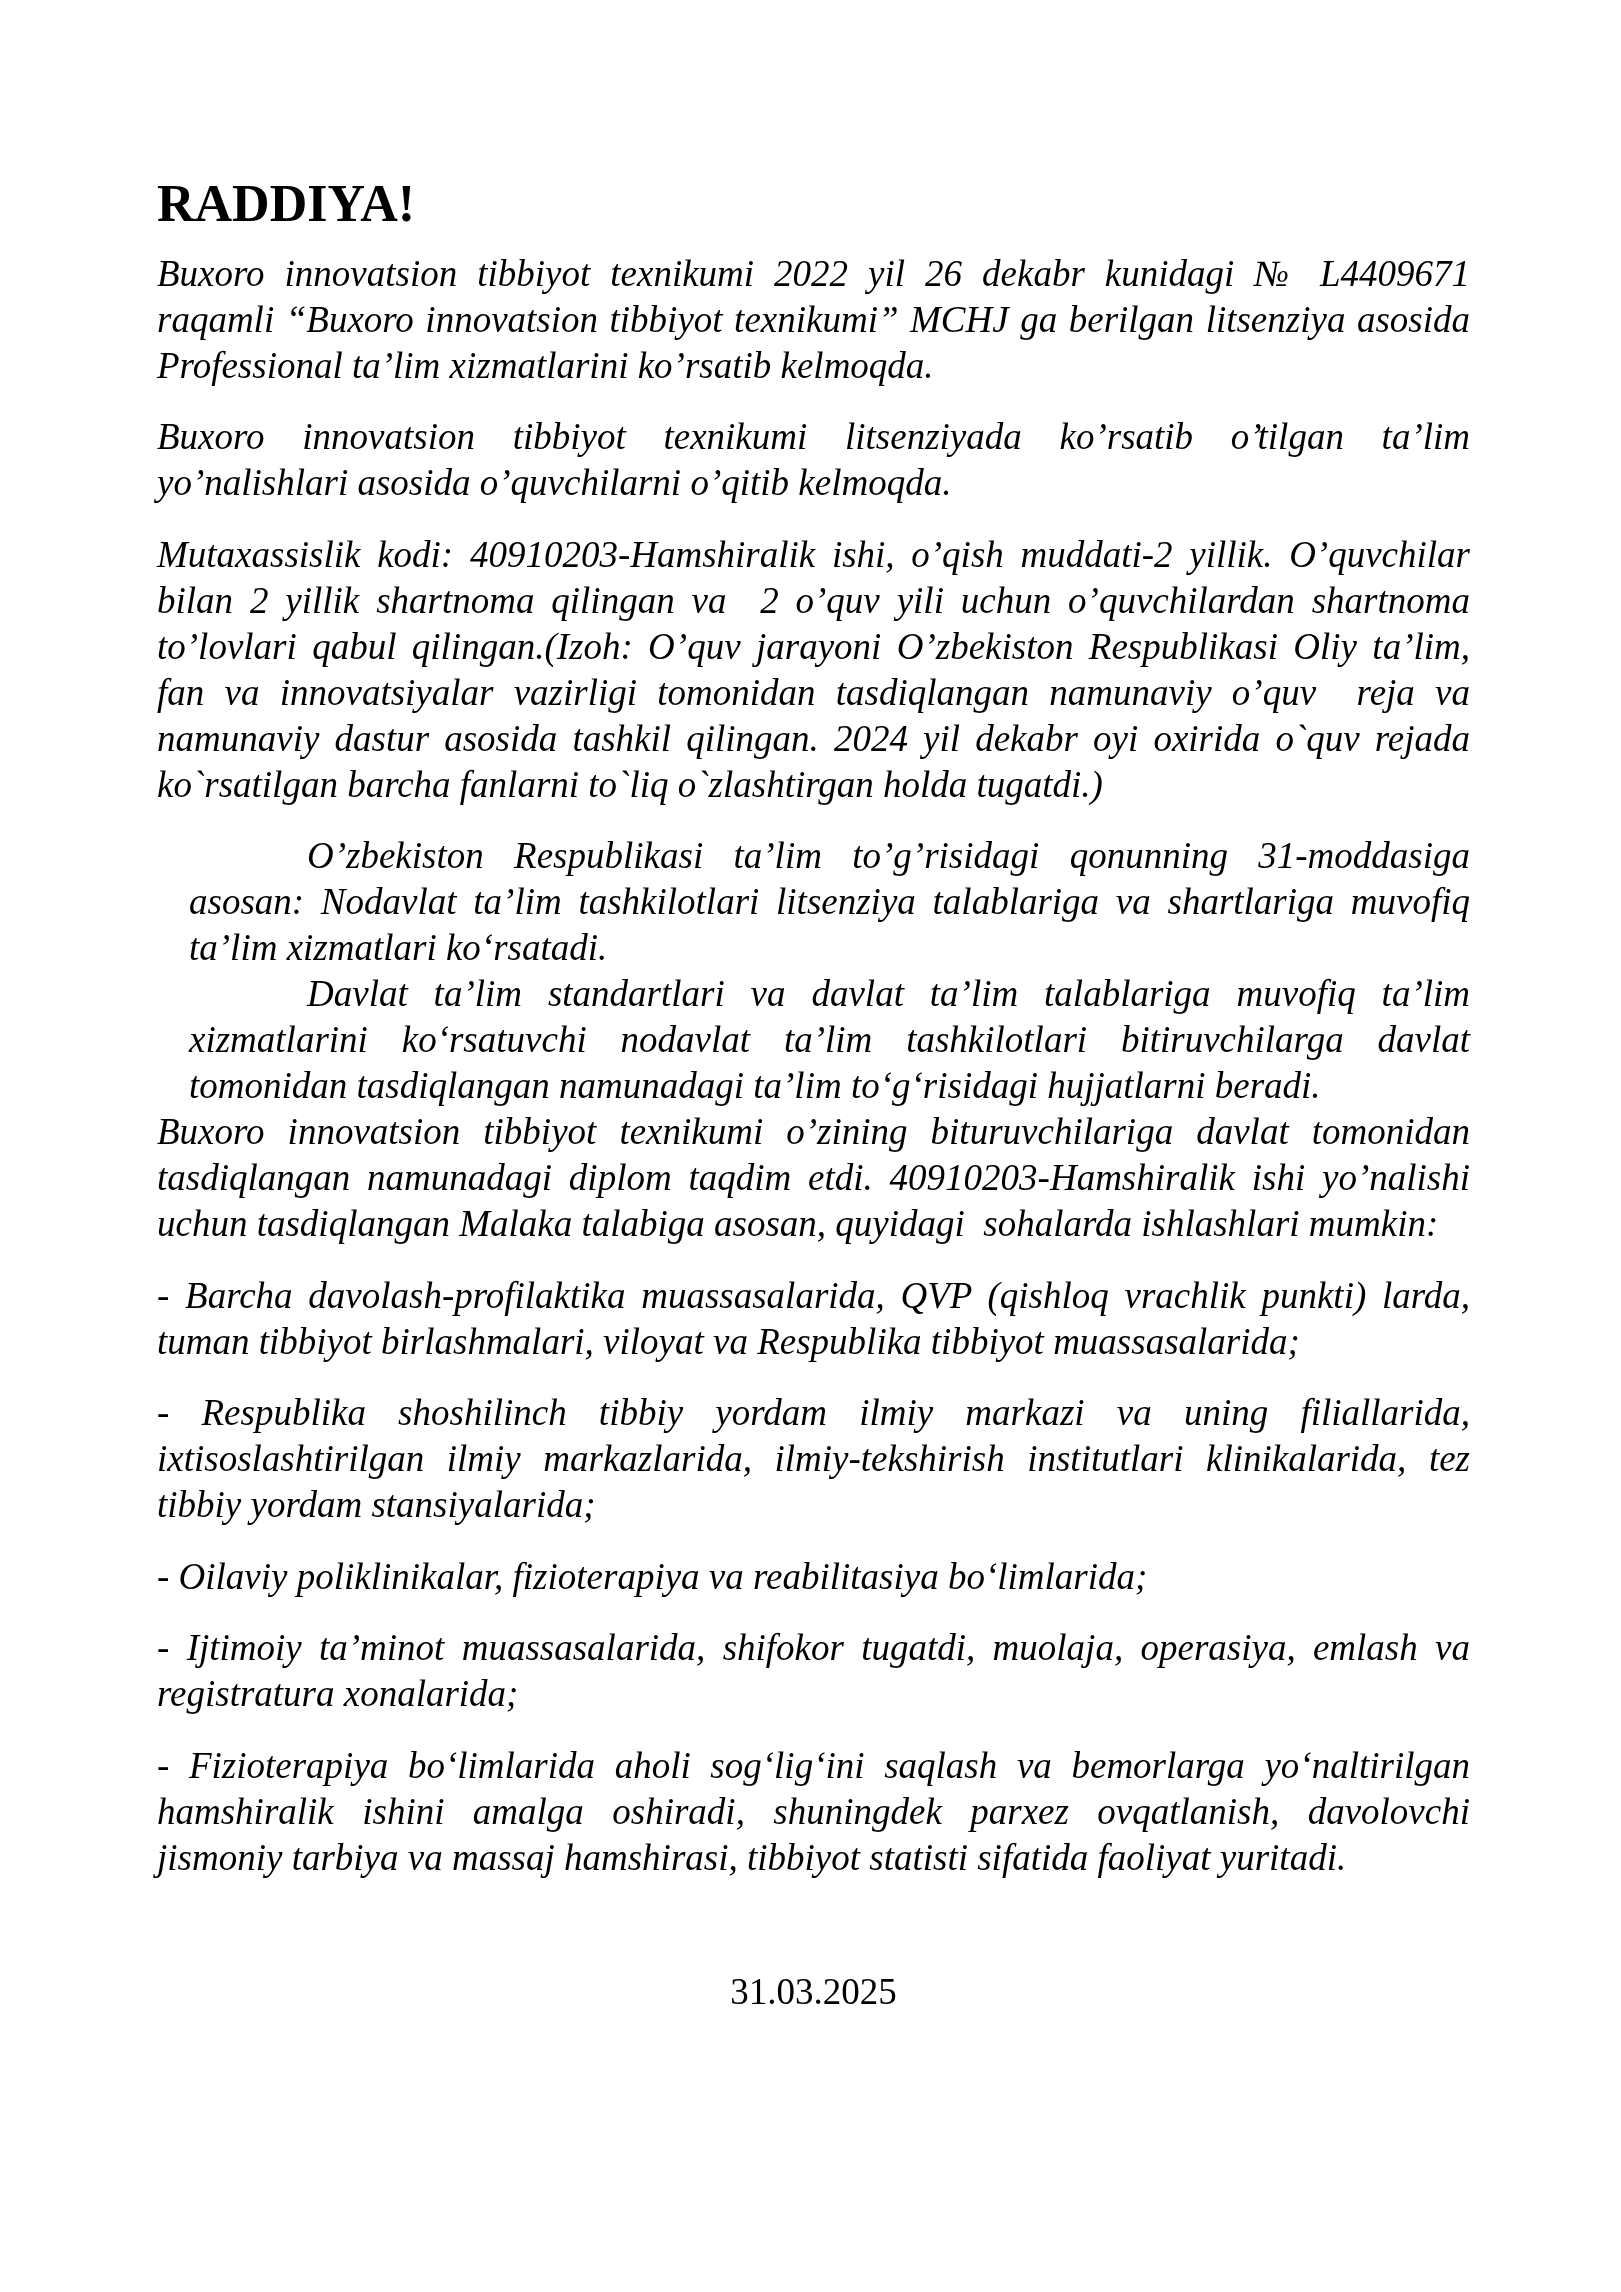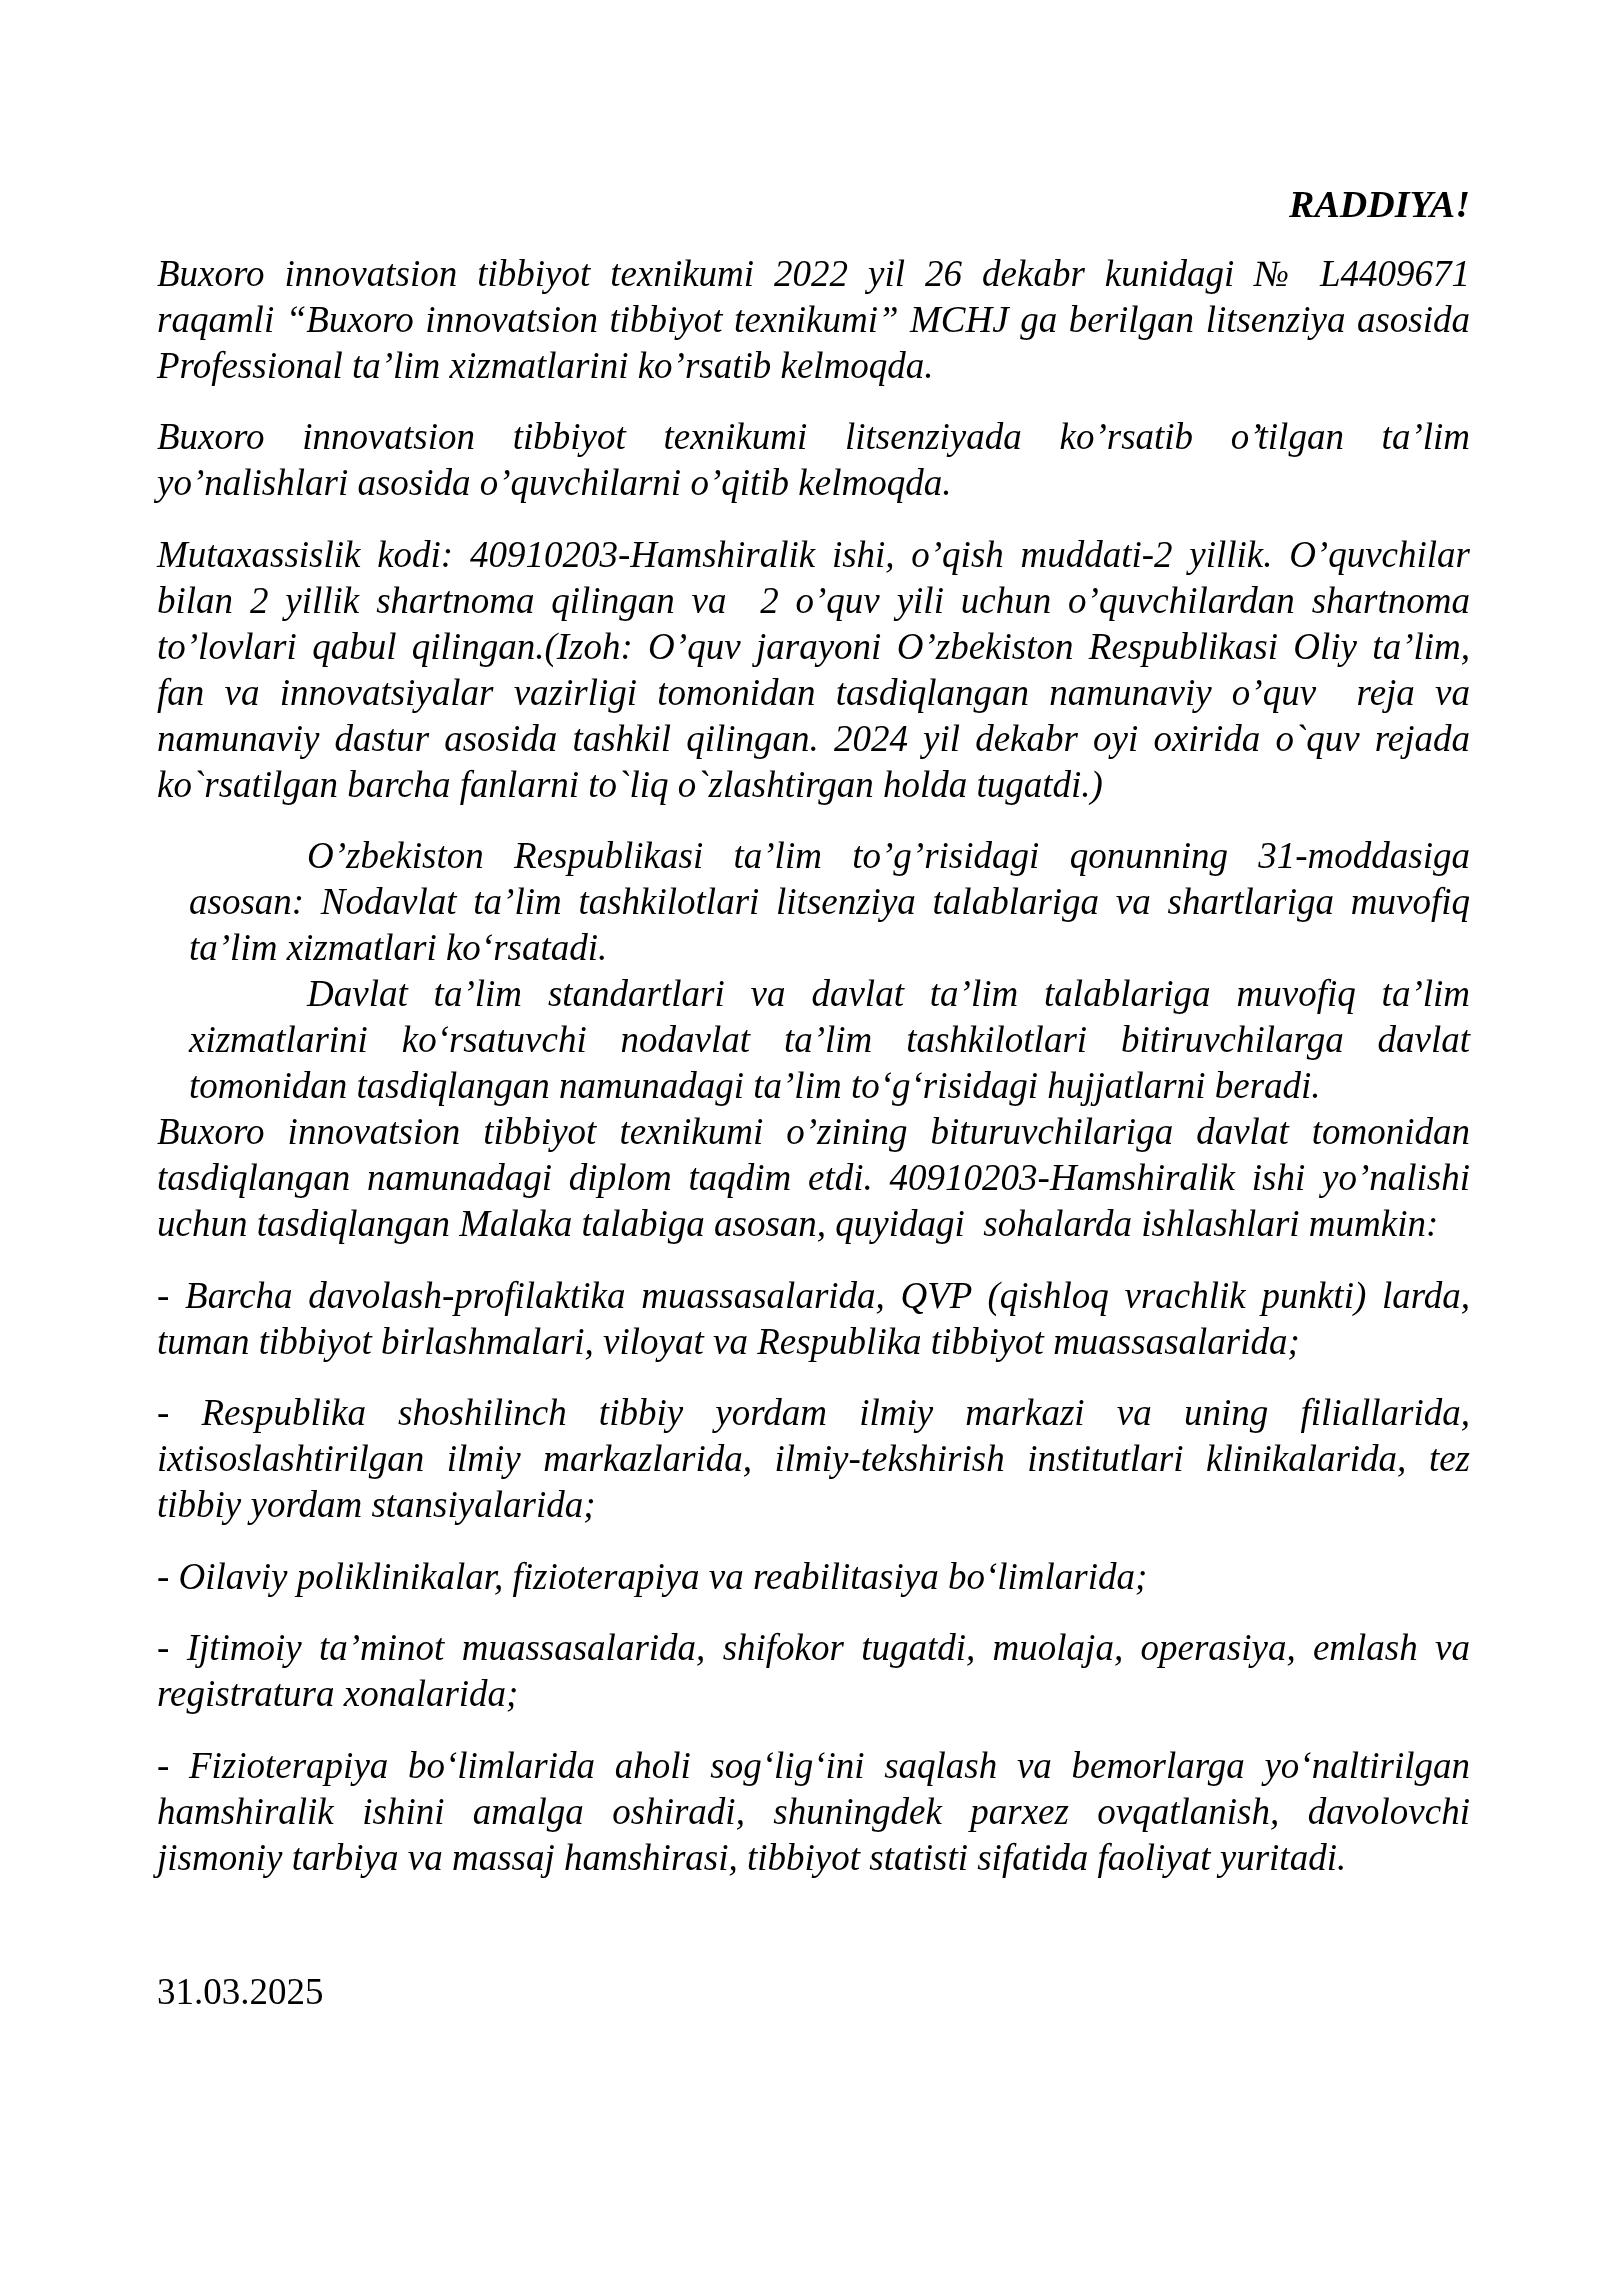--- a/index.html
+++ b/index.html
@@ -13,46 +13,45 @@
     height: 2293px;
     background: #ffffff;
     box-sizing: border-box;
     padding: 181px 151px 0 157px;
     font-family: "Liberation Serif", "DejaVu Serif", serif;
     color: #000000;
     overflow: hidden;
   }
   .doc-title {
     margin: 0 0 23.5px 0;
-    font-size: 38px;
+    font-size: 52px;
     line-height: 46px;
     font-weight: bold;
-    font-style: italic;
-    text-align: right;
+    text-align: left;
   }
   .para {
     margin: 0 0 25.5px 0;
     font-size: 37px;
     line-height: 46px;
     text-align: justify;
     text-justify: inter-word;
     font-style: italic;
   }
   .para.indent {
     text-indent: 118px;
     margin-left: 32px;
   }
   .para.tight {
     margin-bottom: 0;
   }
   .doc-date {
     margin: 88px 0 0 0;
     font-size: 37px;
     line-height: 46px;
-    text-align: left;
+    text-align: center;
   }
 </style>
 </head>
 <body>
 
 <div class="page">
   <h1 class="doc-title">RADDIYA!</h1>
 
   <p class="para">Buxoro innovatsion tibbiyot texnikumi 2022 yil 26 dekabr kunidagi № L4409671 raqamli “Buxoro innovatsion tibbiyot texnikumi” MCHJ ga berilgan litsenziya asosida Professional ta’lim xizmatlarini ko’rsatib kelmoqda.</p>
   <p class="para">Buxoro innovatsion tibbiyot texnikumi litsenziyada ko’rsatib o’tilgan ta’lim yo’nalishlari asosida o’quvchilarni o’qitib kelmoqda.</p>

